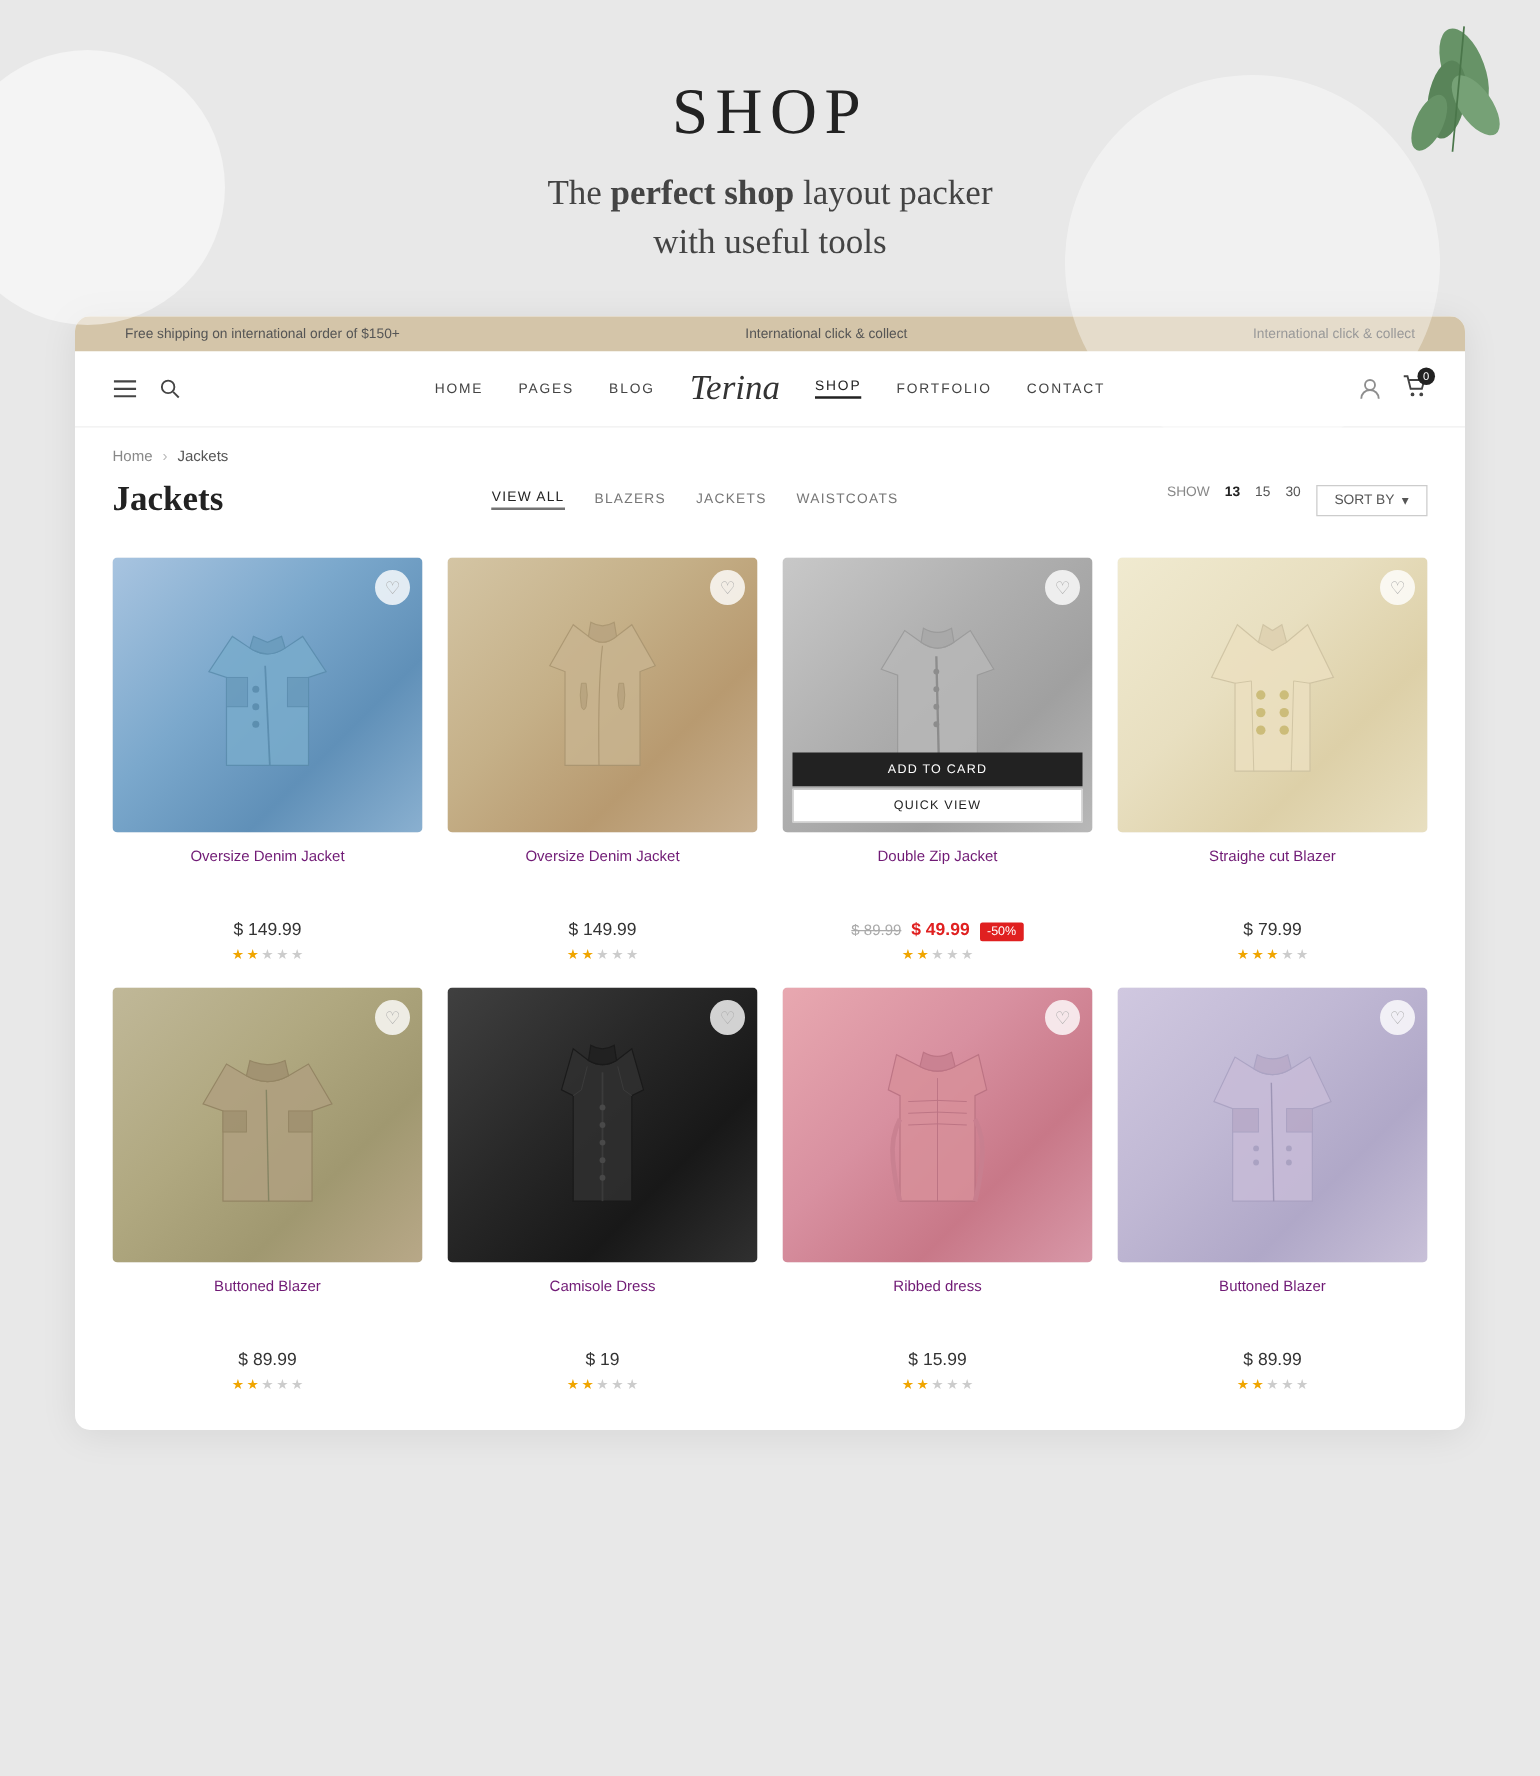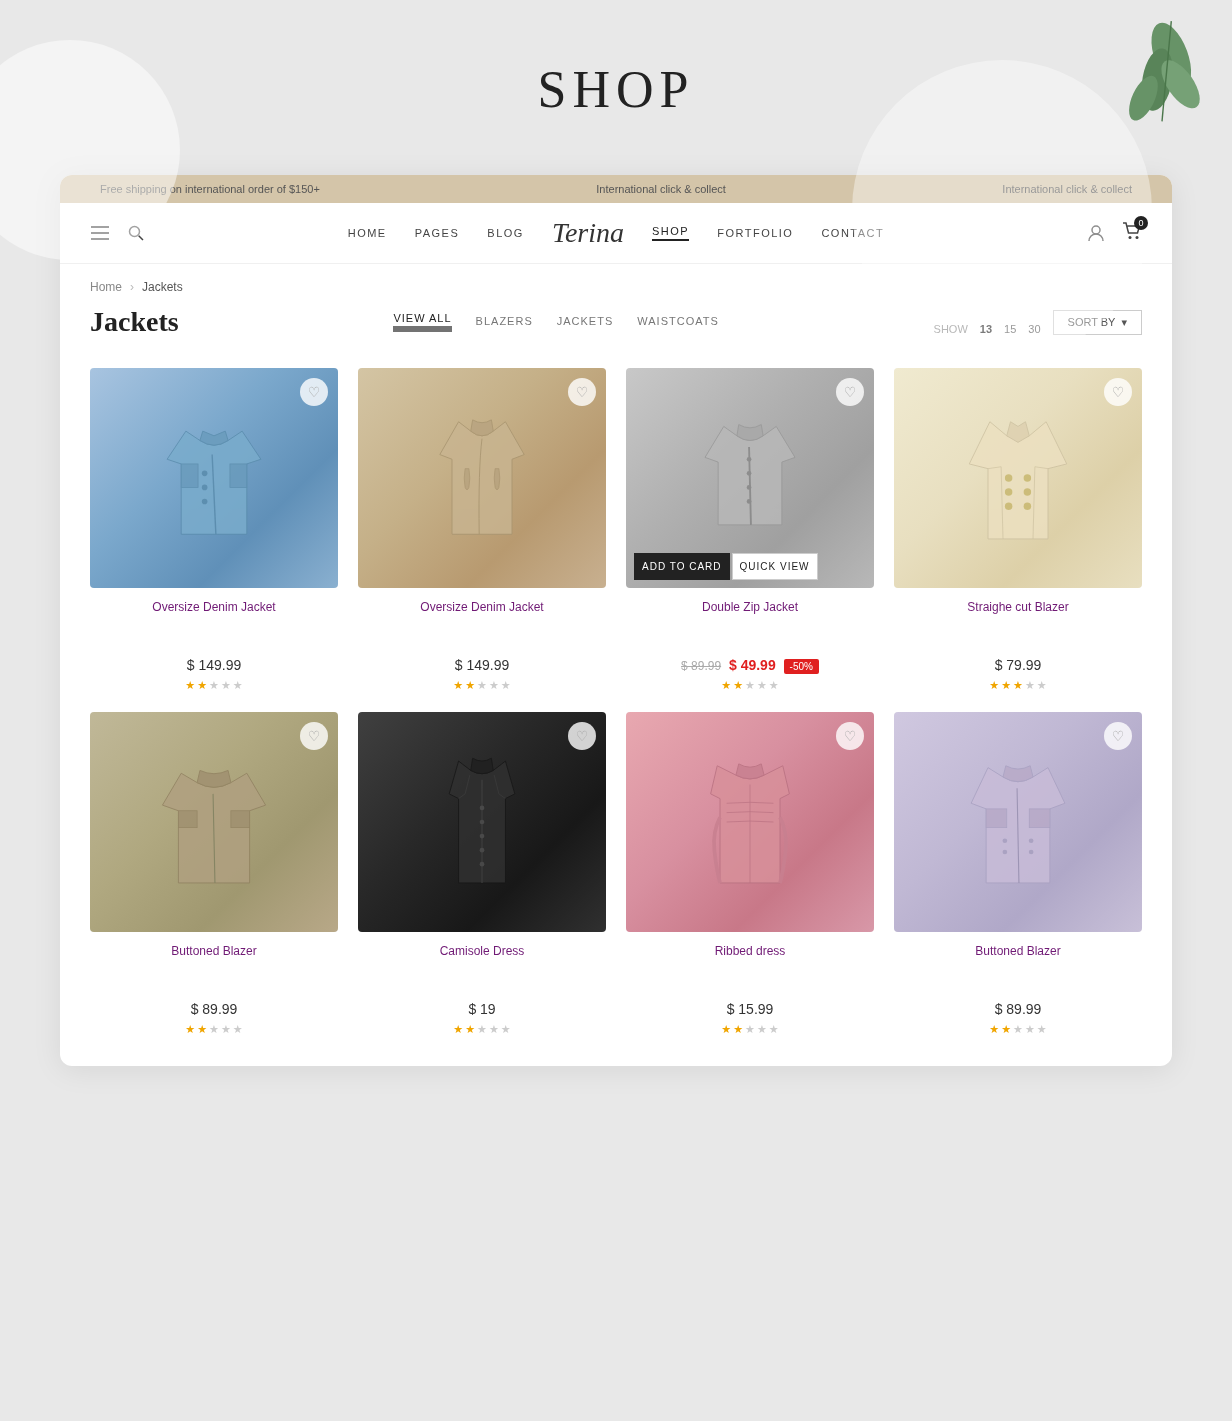--- a/index.html
+++ b/index.html
@@ -225,26 +225,26 @@
       font-size: 11px;
       letter-spacing: 1px;
       color: #777;
       font-family: sans-serif;
       cursor: pointer;
       padding-bottom: 2px;
     }
 
     .filter-tab.active {
       color: #222;
-      border-bottom: 6px solid #737373;
+      border-bottom: 2px solid #737373;
     }
 
     .show-controls {
       display: flex;
-      align-items: flex-end;
+      align-items: flex-start;
       gap: 12px;
       font-size: 11px;
       font-family: sans-serif;
       color: #888;
     }
 
     .show-num {
       cursor: pointer;
       color: #555;
     }
@@ -350,21 +350,21 @@
       z-index: 2;
     }
 
     
     .product-overlay {
       position: absolute;
       bottom: 0;
       left: 0;
       right: 0;
       display: flex;
-      flex-direction: row;
+      flex-direction: column;
       gap: 2px;
       padding: 8px;
       z-index: 3;
     }
 
     .add-to-cart-btn {
       background: #222;
       color: #fff;
       font-size: 10px;
       letter-spacing: 1px;
@@ -455,20 +455,24 @@
       <ellipse cx="60" cy="50" rx="18" ry="38" fill="#5a8a5a" transform="rotate(-20 60 50)"></ellipse>
       <ellipse cx="45" cy="75" rx="16" ry="34" fill="#4a7a4a" transform="rotate(10 45 75)"></ellipse>
       <ellipse cx="70" cy="80" rx="14" ry="30" fill="#6a9a6a" transform="rotate(-35 70 80)"></ellipse>
       <ellipse cx="30" cy="95" rx="12" ry="26" fill="#5a8a5a" transform="rotate(25 30 95)"></ellipse>
       <line x1="60" y1="12" x2="50" y2="120" stroke="#3a6a3a" stroke-width="1.5"></line>
     </g>
   </svg>
 
   <div class="hero">
     <h1 class="hero-title">SHOP</h1>
+    <p class="hero-subtitle">
+      <span>The </span><strong>perfect shop</strong><span> layout packer</span><br>
+      <span>with useful tools</span>
+    </p>
   </div>
 
   <div class="shop-card">
 
     <div class="top-banner">
       <span>Free shipping on international order of $150+</span>
       <span>International click &amp; collect</span>
       <span>International click &amp; collect</span>
     </div>
 

